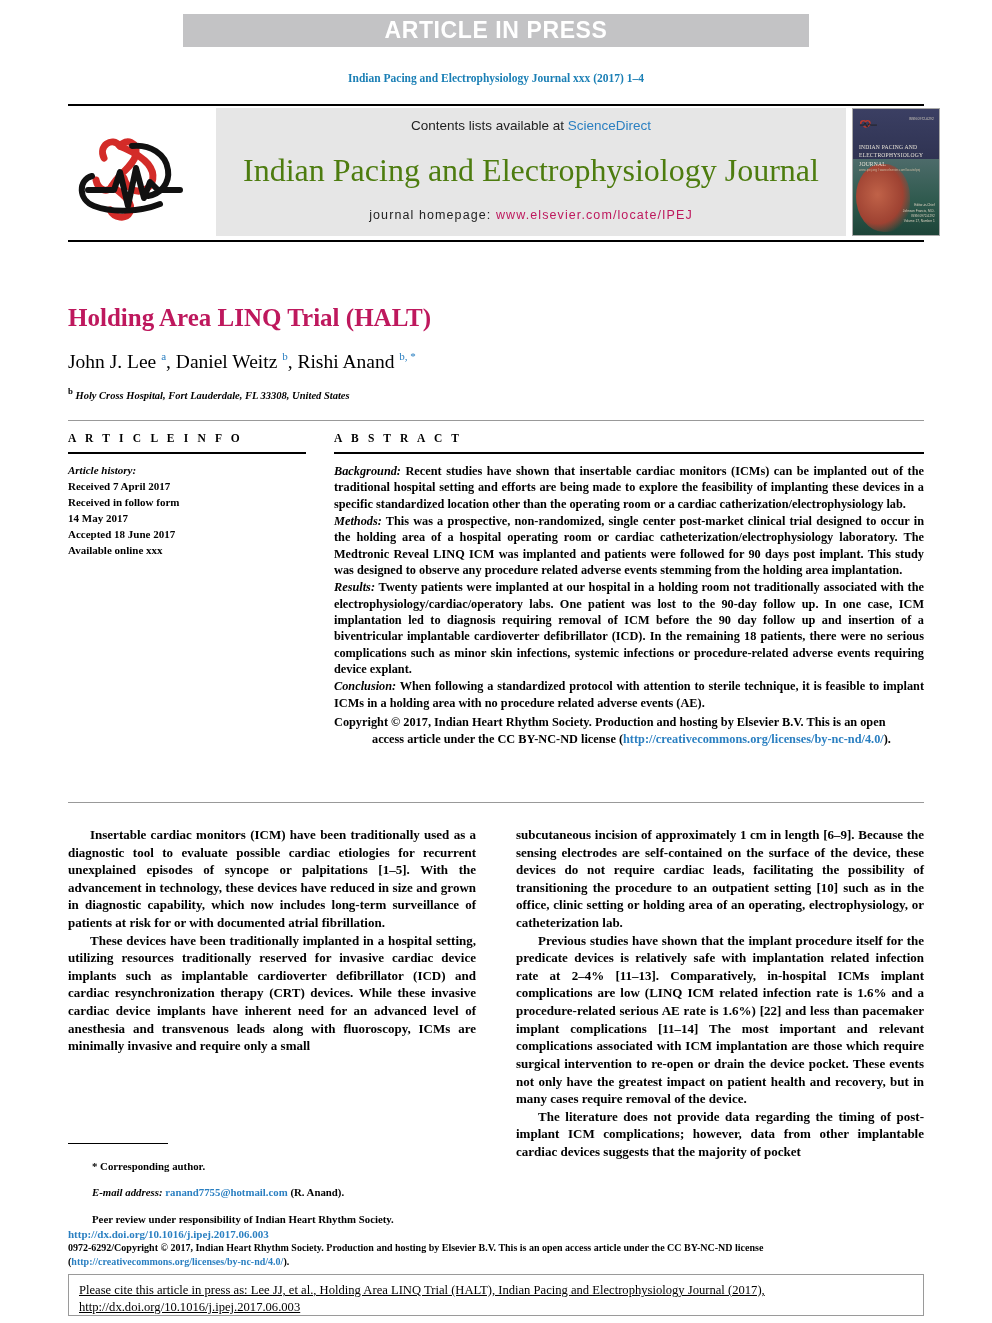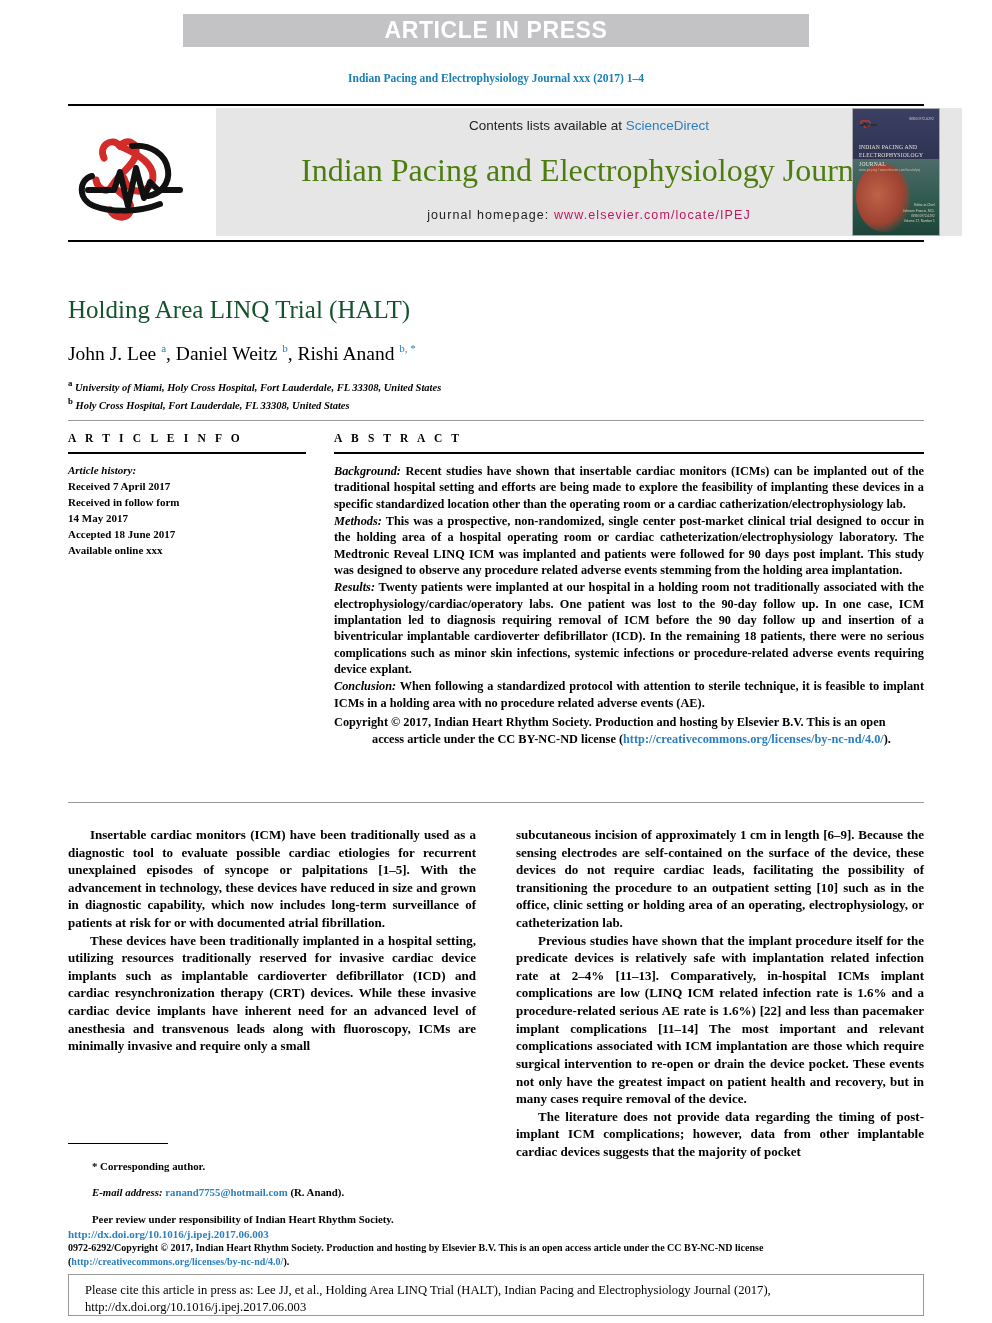--- a/index.html
+++ b/index.html
@@ -55,21 +55,21 @@
     width: 856px; height: 128px;
   }
   .masthead-logo {
     position: absolute;
     left: 0px; top: 16px;
     width: 128px; height: 104px;
   }
   .masthead-box {
     position: absolute;
     left: 148px; top: 0px;
-    width: 746px; height: 128px;
+    width: 630px; height: 128px;
     background: #e6e6e6;
     display: flex; flex-direction: column;
     align-items: center; justify-content: space-between;
     padding: 10px 0 14px 0;
   }
   .contents-line {
     font-family: "Liberation Sans", sans-serif;
     font-size: 13.5px;
     color: #222;
   }
@@ -97,23 +97,23 @@
   .masthead-rule-bottom {
     position: absolute;
     left: 68px; top: 240px; width: 856px;
     border-top: 2.5px solid #000;
   }
 
   
   .title-block { position: absolute; left: 68px; top: 292px; width: 856px; }
   .art-title {
     font-size: 25px;
-    font-weight: normal;
-    margin: 4px 0 18px 0;
-    color: #14532d;
+    font-weight: bold;
+    margin: 12px 0 18px 0;
+    color: #be185d;
   }
   .authors {
     font-size: 19.5px;
     margin: 0 0 12px 0;
   }
   .authors sup { color: #2a7fc1; font-size: 11px; }
   .affil {
     font-size: 10.5px;
     font-style: italic;
     font-weight: bold;
@@ -219,21 +219,22 @@
     font-size: 10px; font-weight: bold;
     line-height: 1.36; margin: 0;
   }
 
   
   .cite-box {
     position: absolute;
     left: 68px; top: 1274px;
     width: 856px; height: 42px;
     border: 1px solid #9a9a9a;
-    padding: 7px 10px 0 16px;
+    padding: 7px 10px 0 10px;
+    text-decoration: underline;
   }
   .cite-text {
     font-size: 12.6px;
     line-height: 1.32;
     margin: 0;
   }
 
   
   .cv-top { position:absolute; left:0; top:0; width:100%; height:40%;
             background: linear-gradient(180deg,#3b3f63 0%, #2f3352 100%); }
@@ -319,23 +320,20 @@
 </div>
 
 <div class="masthead-rule-bottom"></div>
 
 <div class="title-block">
   <h1 class="art-title">Holding Area LINQ Trial (HALT)</h1>
   <div class="authors">
     John J. Lee <sup>a</sup>, Daniel Weitz <sup>b</sup>, Rishi Anand <sup>b, *</sup>
   </div>
   <p class="affil">
-    <sup>a</sup> <span>University of Miami, Holy Cross Hospital, Fort Lauderdale, FL 33308, United States</span>
-  </p>
-  <p class="affil">
     <sup>b</sup> <span>Holy Cross Hospital, Fort Lauderdale, FL 33308, United States</span>
   </p>
 </div>
 
 <div class="band-rule-top"></div>
 
 <div class="info-col">
   <div class="sec-caps">A R T I C L E   I N F O</div>
   <div class="thin-rule"></div>
   <p class="hist-label">Article history:</p>

